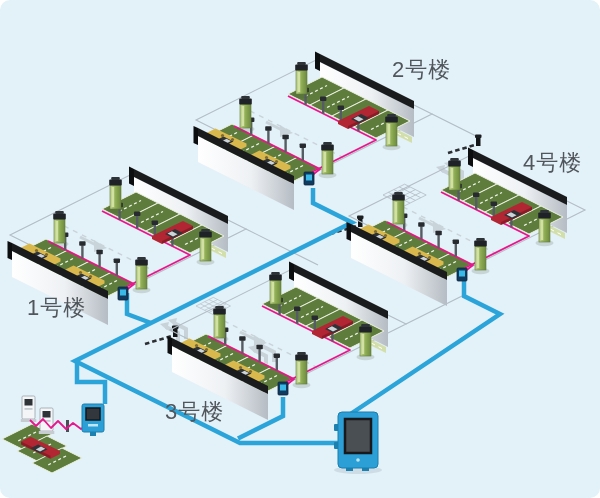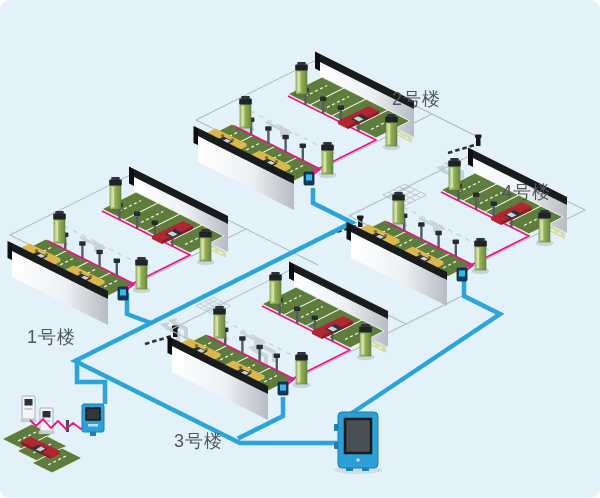--- a/index.html
+++ b/index.html
@@ -4,23 +4,22 @@
 <style>
   html,body{margin:0;padding:0;background:#ffffff;}
   .scene{
     position:relative;width:600px;height:498px;overflow:hidden;
     background:var(--background,#e3f1f8);
     border-radius:10px;
     font-family:"Liberation Sans",sans-serif;
   }
   .scene svg{position:absolute;left:0;top:0;}
   .bldg-label{
-    position:absolute;font-size:18px;letter-spacing:1px;white-space:nowrap;
+    position:absolute;font-size:22px;letter-spacing:1px;white-space:nowrap;
     color:var(--label-text,#50565c);
-    margin-top:32px;
   }
   
   .net{stroke:var(--network-line,#2ba4d9);stroke-width:4.5;fill:none;stroke-linejoin:miter;}
   .cable{stroke:var(--charging-cable,#e8158c);stroke-width:1.8;fill:none;stroke-linejoin:round;}
   .lot-outline{fill:none;stroke:var(--road-line,#b2bcc4);stroke-width:1.1;}
   .roadline{fill:none;stroke:var(--road-line,#b2bcc4);stroke-width:1.1;}
   .wall-cap{fill:var(--wall-dark,#1a1b1d);}
   .wall-end{fill:#0d0e10;}
   .stall{fill:var(--parking-green,#5e7c3c);stroke:#eef2e6;stroke-width:1;}
   .stall-dash{stroke:#f2f5ee;stroke-width:1.2;stroke-dasharray:3,2.6;fill:none;}
@@ -229,15 +228,15 @@
       <rect x="8" y="54" width="7" height="5" fill="#1d80af"></rect>
       <rect x="24" y="54" width="7" height="5" fill="#1d80af"></rect>
       <rect x="0" y="0" width="40" height="56" rx="4" fill="var(--controller-blue,#2b9fd6)" stroke="#1b7fae" stroke-width="1"></rect>
       <rect x="7" y="7" width="26" height="34" fill="#4a4f54" stroke="#17191c" stroke-width="2.5"></rect>
       <circle cx="20" cy="48" r="1.8" fill="#bfe6f5"></circle>
     </g>
   </svg>
 
   <span class="bldg-label" style="left:27px;top:293px">1号楼</span>
   <span class="bldg-label" style="left:392px;top:55px">2号楼</span>
-  <span class="bldg-label" style="left:174px;top:397px">3号楼</span>
-  <span class="bldg-label" style="left:502px;top:148px">4号楼</span>
+  <span class="bldg-label" style="left:165px;top:397px">3号楼</span>
+  <span class="bldg-label" style="left:523px;top:148px">4号楼</span>
 </div>
 
 </body></html>

